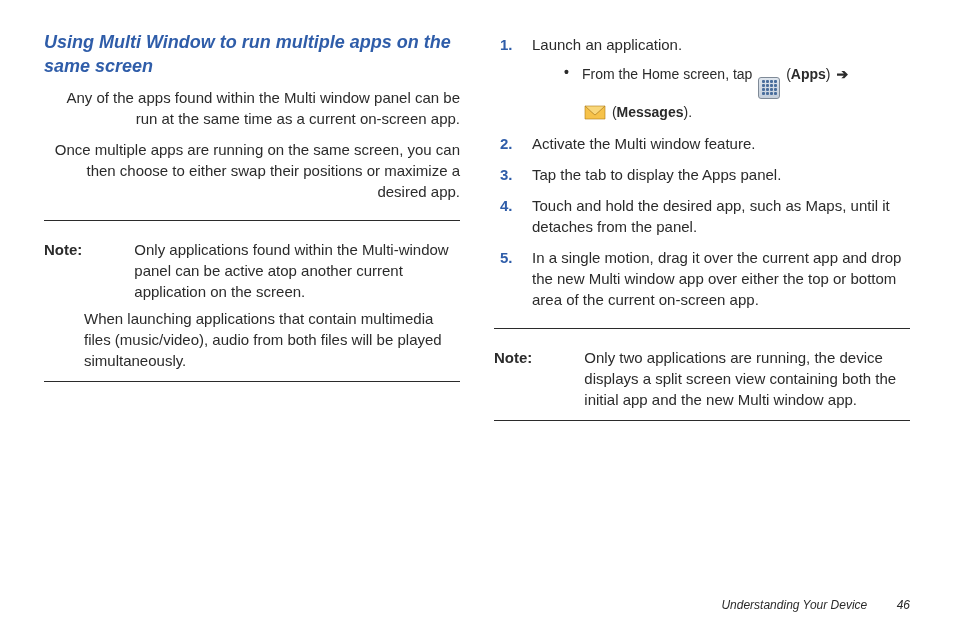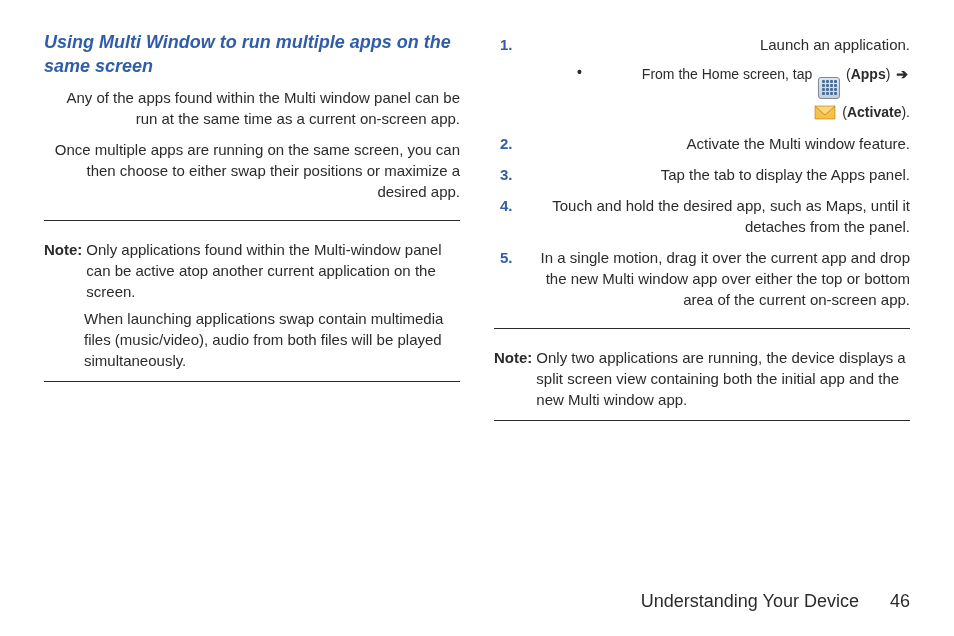--- a/index.html
+++ b/index.html
@@ -53,20 +53,21 @@
   }
   .note-row {
     display: flex;
   }
   .note-label {
     font-weight: 700;
     white-space: nowrap;
   }
   .note-body {
     padding-left: 4px;
+    margin-left: 48px;
   }
   .note-cont {
     padding-left: 40px;
     margin-top: 6px;
   }
   ol.steps {
     list-style: none;
     padding: 0;
     margin: 4px 0 0 0;
   }
@@ -76,21 +77,20 @@
   }
   ol.steps > li .num {
     font-weight: 700;
     min-width: 32px;
     padding-left: 6px;
     color: #2f5da9;
     flex: 0 0 auto;
   }
   ol.steps > li .step-body {
     flex: 1 1 auto;
-    text-align: right;
   }
   .sub {
     display: flex;
     margin: 8px 0 0 32px;
     font-family: Arial, Helvetica, sans-serif;
     font-size: 14px;
   }
   .sub .bullet {
     min-width: 18px;
     font-weight: bold;
@@ -137,21 +137,22 @@
     height: 18px;
     vertical-align: -4px;
     margin: 0 2px;
   }
   .icon-msg svg { display: block; }
   .bold { font-weight: 700; }
   .footer {
     position: absolute;
     bottom: 22px;
     right: 44px;
-    font-size: 18px;
+    font-size: 12px;
+    font-style: italic;
   }
   .footer .sec {
     margin-right: 26px;
   }
   .footer .pg {
     font-weight: 400;
   }
 </style>
 </head>
 <body>
@@ -163,21 +164,21 @@
       <h3 class="section-heading">Using Multi Window to run multiple apps on the same screen</h3>
 
       <p class="para indent">Any of the apps found within the Multi window panel can be run at the same time as a current on-screen app.</p>
       <p class="para indent">Once multiple apps are running on the same screen, you can then choose to either swap their positions or maximize a desired app.</p>
 
       <div class="note-container">
         <div class="note-row">
           <span class="note-label">Note:</span>
           <span class="note-body">Only applications found within the Multi-window panel can be active atop another current application on the screen.</span>
         </div>
-        <div class="note-cont">When launching applications swap contain multimedia files (music/video), audio from both files will be played simultaneously.</div>
+        <div class="note-cont">When launching applications that contain multimedia files (music/video), audio from both files will be played simultaneously.</div>
       </div>
     </div>
 
     <div class="col">
 
       <ol class="steps">
         <li>
           <span class="num">1.</span>
           <div class="step-body">
             <span>Launch an application.</span>
@@ -209,21 +210,21 @@
                 <span class="arrow">➔</span>
               </span>
             </div>
             <div class="sub-cont">
               <span class="icon-msg">
                 <svg width="22" height="18" viewBox="0 0 22 18">
                   <polygon points="1,3 11,12 21,3 21,16 1,16" fill="#f6c24a" stroke="#b07b12" stroke-width="0.6"></polygon>
                   <polygon points="1,3 11,12 21,3" fill="#f9d77a" stroke="#b07b12" stroke-width="0.6"></polygon>
                 </svg>
               </span>
-              (<span class="bold">Activate</span>).
+              (<span class="bold">Messages</span>).
             </div>
           </div>
         </li>
         <li>
           <span class="num">2.</span>
           <div class="step-body">Activate the Multi window feature.</div>
         </li>
         <li>
           <span class="num">3.</span>
           <div class="step-body">Tap the tab to display the Apps panel.</div>

